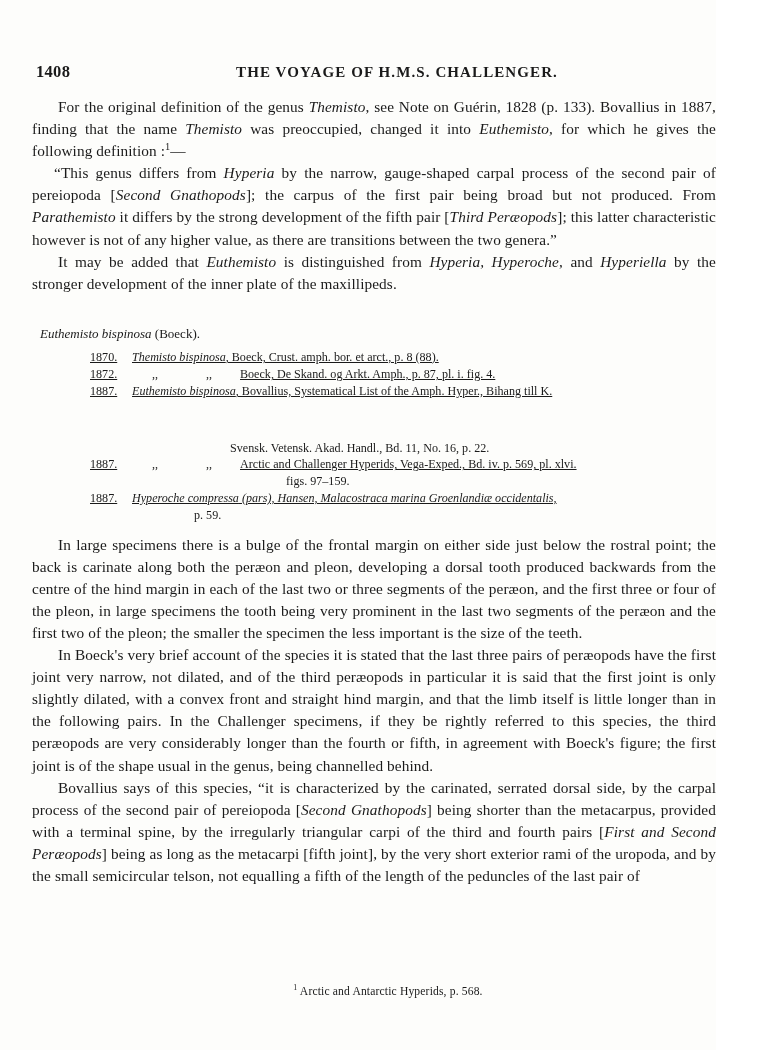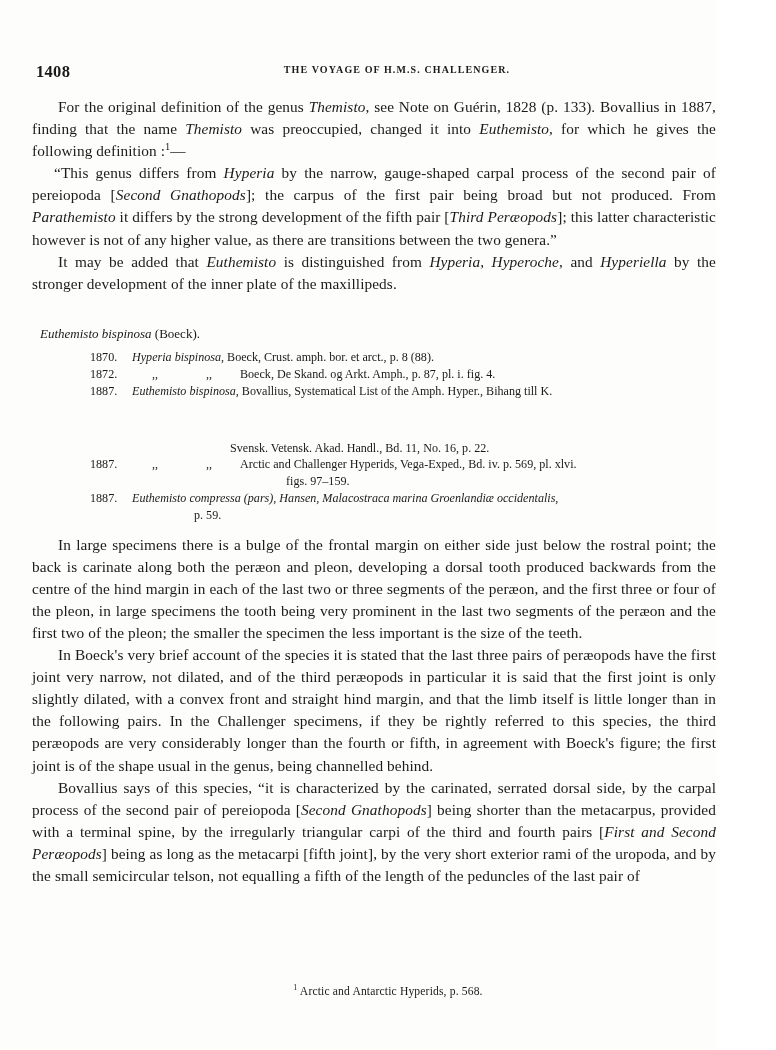--- a/index.html
+++ b/index.html
@@ -36,21 +36,21 @@
     font-size: 16.5px;
     font-weight: bold;
     letter-spacing: 0.3px;
   }
   .running-title {
     position: absolute;
     left: 0;
     top: 6px;
     width: 776px;
     text-align: center;
-    font-size: 10px;
+    font-size: 15px;
     font-weight: bold;
     letter-spacing: 1.1px;
     padding-left: 18px;
     box-sizing: border-box;
   }
   .body-block {
     position: absolute;
     left: 32px;
     top: 96px;
     width: 684px;
@@ -81,20 +81,21 @@
     line-height: 16.6px;
     margin-left: 58px;
     margin-right: 20px;
     margin-top: 6px;
     margin-bottom: 10px;
   }
   .syn-row {
     display: flex;
     align-items: flex-start;
     margin-bottom: 0.5px;
+    text-decoration: underline;
   }
   .syn-year {
     width: 42px;
     flex: 0 0 42px;
   }
   .syn-text {
     flex: 1 1 auto;
     text-align: left;
   }
   .syn-cont {
@@ -153,21 +154,21 @@
     <p class="para quote-para"><span>“This genus differs from </span><span class="it">Hyperia</span><span> by the narrow, gauge-shaped carpal process of the second pair of pereiopoda [</span><span class="it">Second Gnathopods</span><span>]; the carpus of the first pair being broad but not produced.   From </span><span class="it">Parathemisto</span><span> it differs by the strong development of the fifth pair [</span><span class="it">Third Peræopods</span><span>]; this latter characteristic however is not of any higher value, as there are transitions between the two genera.”</span></p>
 
     <p class="para indent"><span>It may be added that </span><span class="it">Euthemisto</span><span> is distinguished from </span><span class="it">Hyperia, Hyperoche</span><span>, and </span><span class="it">Hyperiella</span><span> by the stronger development of the inner plate of the maxillipeds.</span></p>
 
     <div class="species-head"><span class="it">Euthemisto bispinosa</span><span> (Boeck).</span></div>
 
     <div class="synonymy">
 
       <div class="syn-row">
         <span class="syn-year">1870.</span>
-        <span class="syn-text"><span class="it">Hyperia bispinosa</span><span>, Boeck, Crust. amph. bor. et arct., p. 8 (88).</span></span>
+        <span class="syn-text"><span class="it">Themisto bispinosa</span><span>, Boeck, Crust. amph. bor. et arct., p. 8 (88).</span></span>
       </div>
 
       <div class="syn-row">
         <span class="syn-year">1872.</span>
         <span class="syn-text"><span class="dittomark">,,</span><span class="dittomark2">,,</span><span>Boeck, De Skand. og Arkt. Amph., p. 87, pl. i. fig. 4.</span></span>
       </div>
 
       <div class="syn-row">
         <span class="syn-year">1887.</span>
         <span class="syn-text"><span class="it">Euthemisto bispinosa</span><span>, Bovallius, Systematical List of the Amph. Hyper., Bihang till K.</span></span>
@@ -177,21 +178,21 @@
 
       <div class="syn-row">
         <span class="syn-year">1887.</span>
         <span class="syn-text"><span class="dittomark">,,</span><span class="dittomark2">,,</span><span>Arctic and Challenger Hyperids, Vega-Exped., Bd. iv. p. 569, pl. xlvi.</span></span>
       </div>
 
       <div class="syn-cont deeper">figs. 97–159.</div>
 
       <div class="syn-row">
         <span class="syn-year">1887.</span>
-        <span class="syn-text"><span class="it">Euthemisto compressa</span><span class="it"> (pars), Hansen, Malacostraca marina Groenlandiæ occidentalis,</span></span>
+        <span class="syn-text"><span class="it">Hyperoche compressa</span><span class="it"> (pars), Hansen, Malacostraca marina Groenlandiæ occidentalis,</span></span>
       </div>
 
       <div class="syn-cont" style="margin-left:104px;">p. 59.</div>
 
     </div>
 
     <p class="para indent main-text">In large specimens there is a bulge of the frontal margin on either side just below the rostral point; the back is carinate along both the peræon and pleon, developing a dorsal tooth produced backwards from the centre of the hind margin in each of the last two or three segments of the peræon, and the first three or four of the pleon, in large specimens the tooth being very prominent in the last two segments of the peræon and the first two of the pleon; the smaller the specimen the less important is the size of the teeth.</p>
 
     <p class="para indent">In Boeck's very brief account of the species it is stated that the last three pairs of peræopods have the first joint very narrow, not dilated, and of the third peræopods in particular it is said that the first joint is only slightly dilated, with a convex front and straight hind margin, and that the limb itself is little longer than in the following pairs. In the Challenger specimens, if they be rightly referred to this species, the third peræopods are very considerably longer than the fourth or fifth, in agreement with Boeck's figure; the first joint is of the shape usual in the genus, being channelled behind.</p>
 

